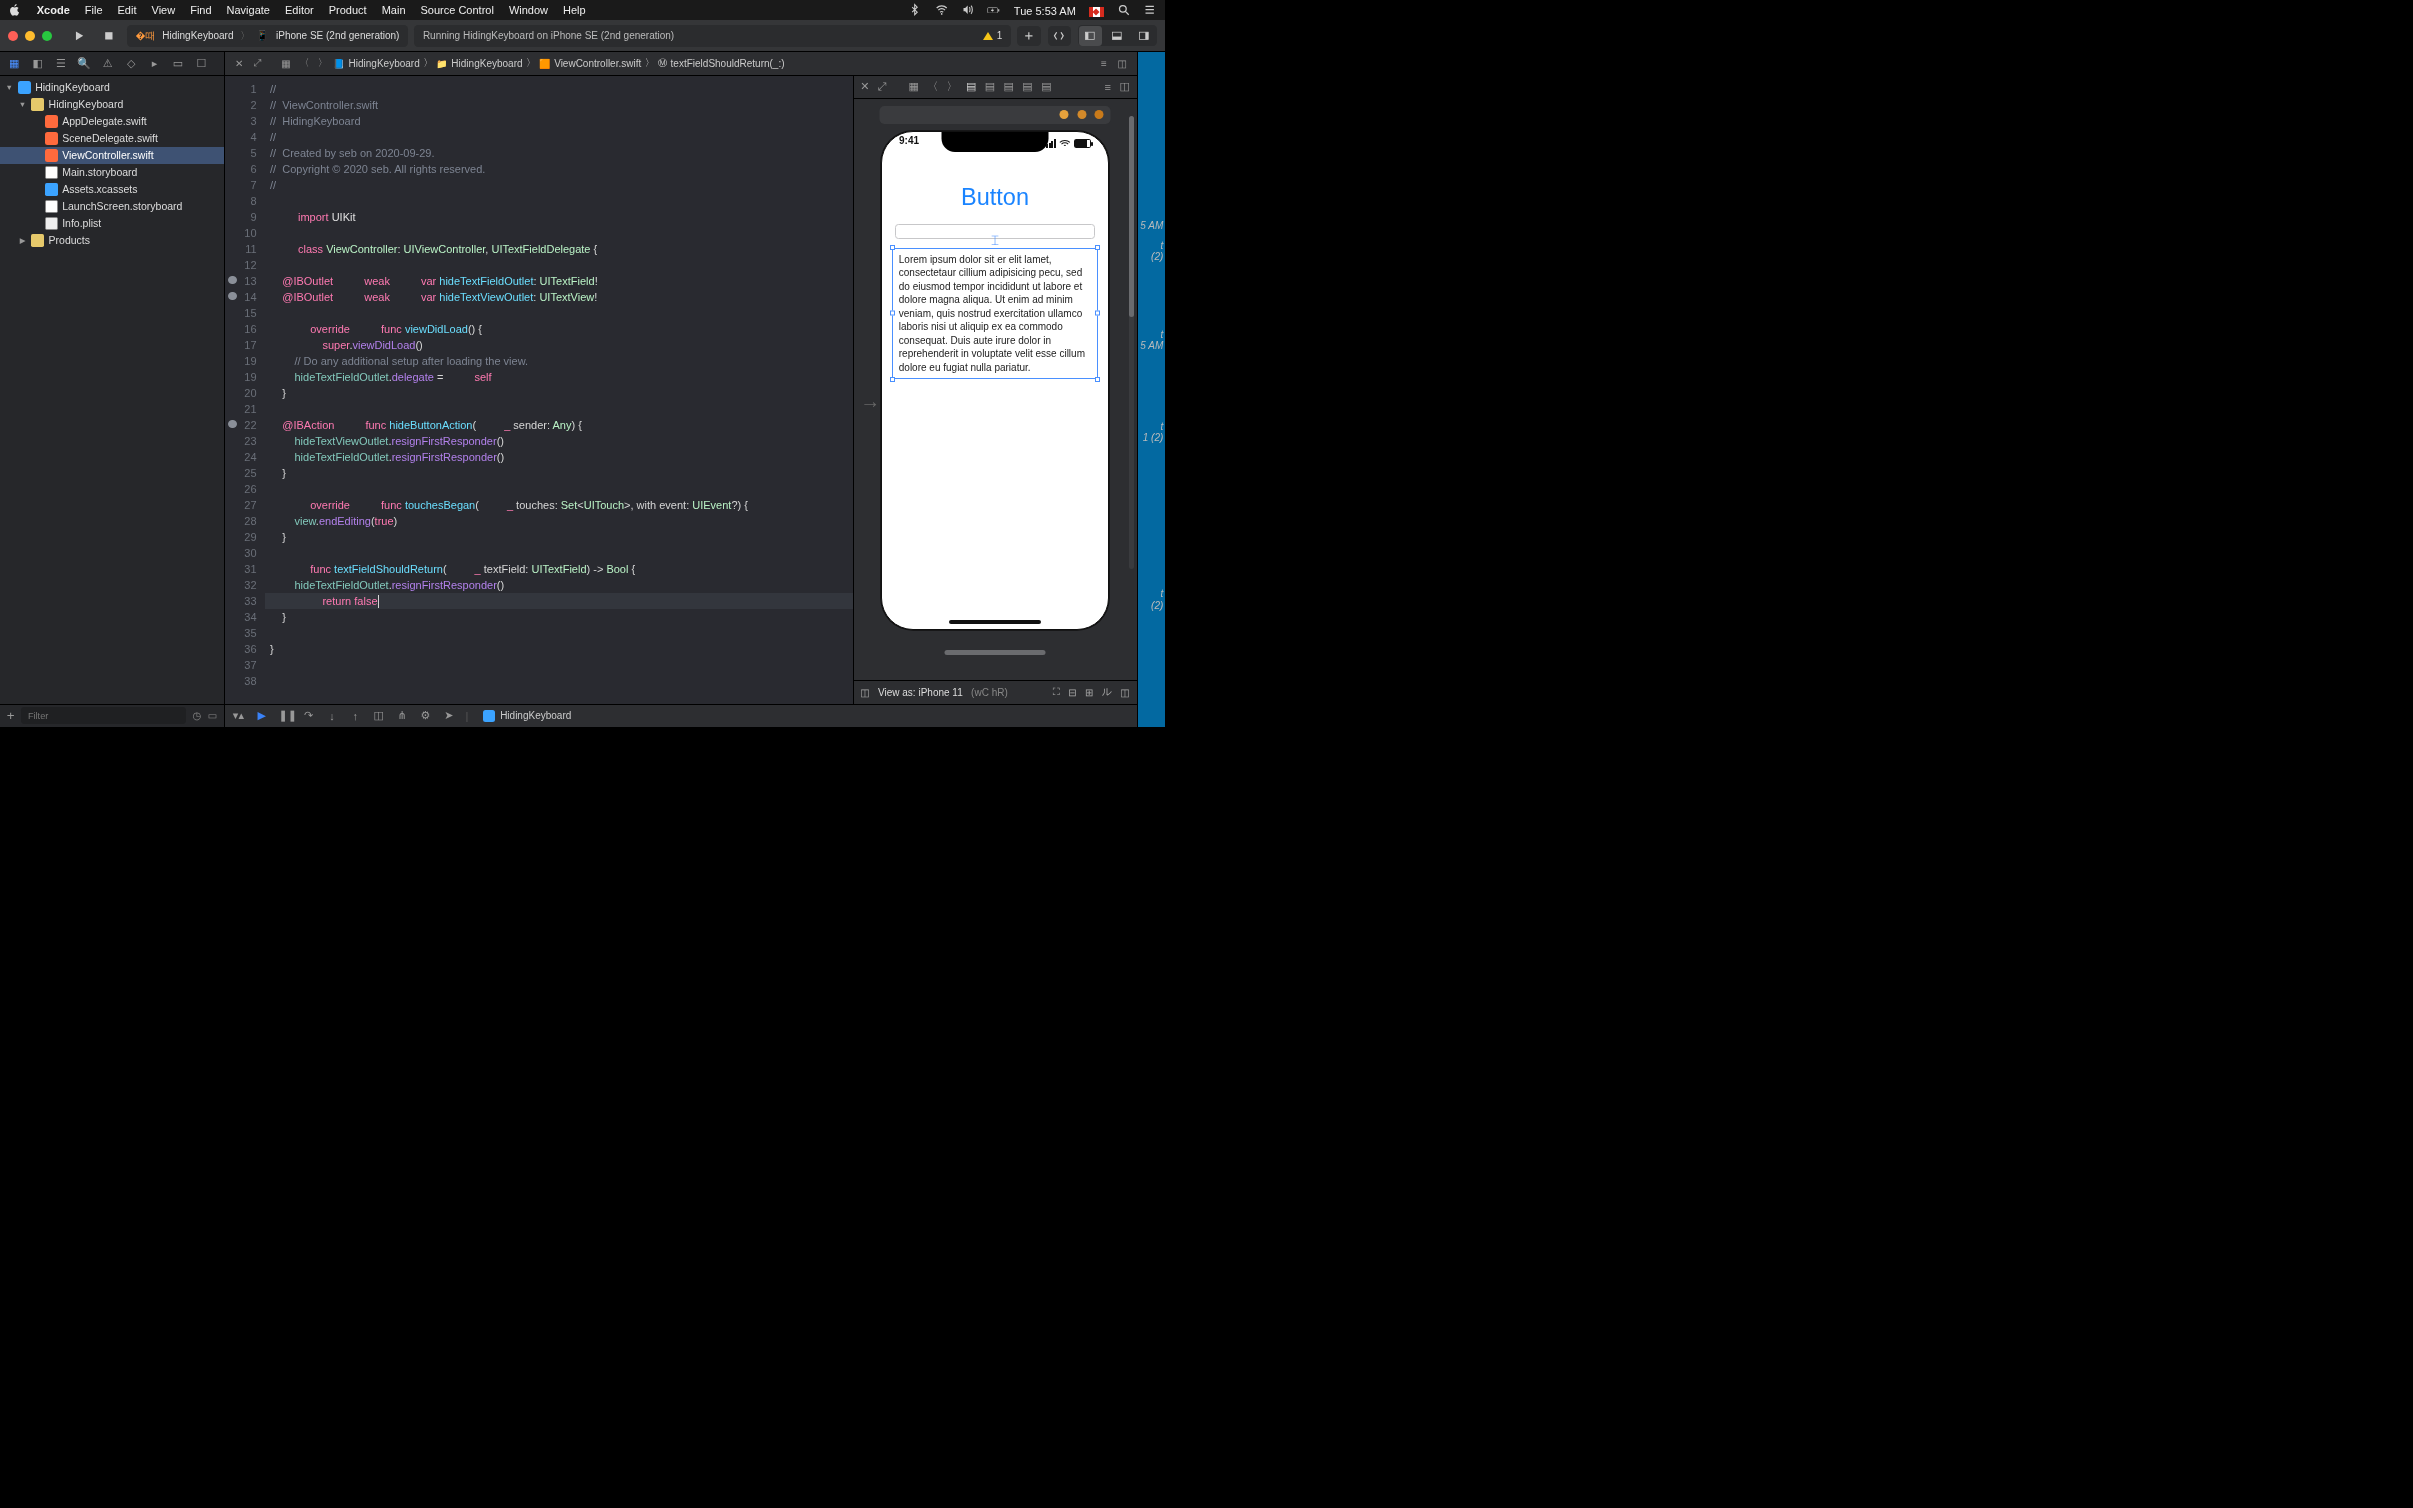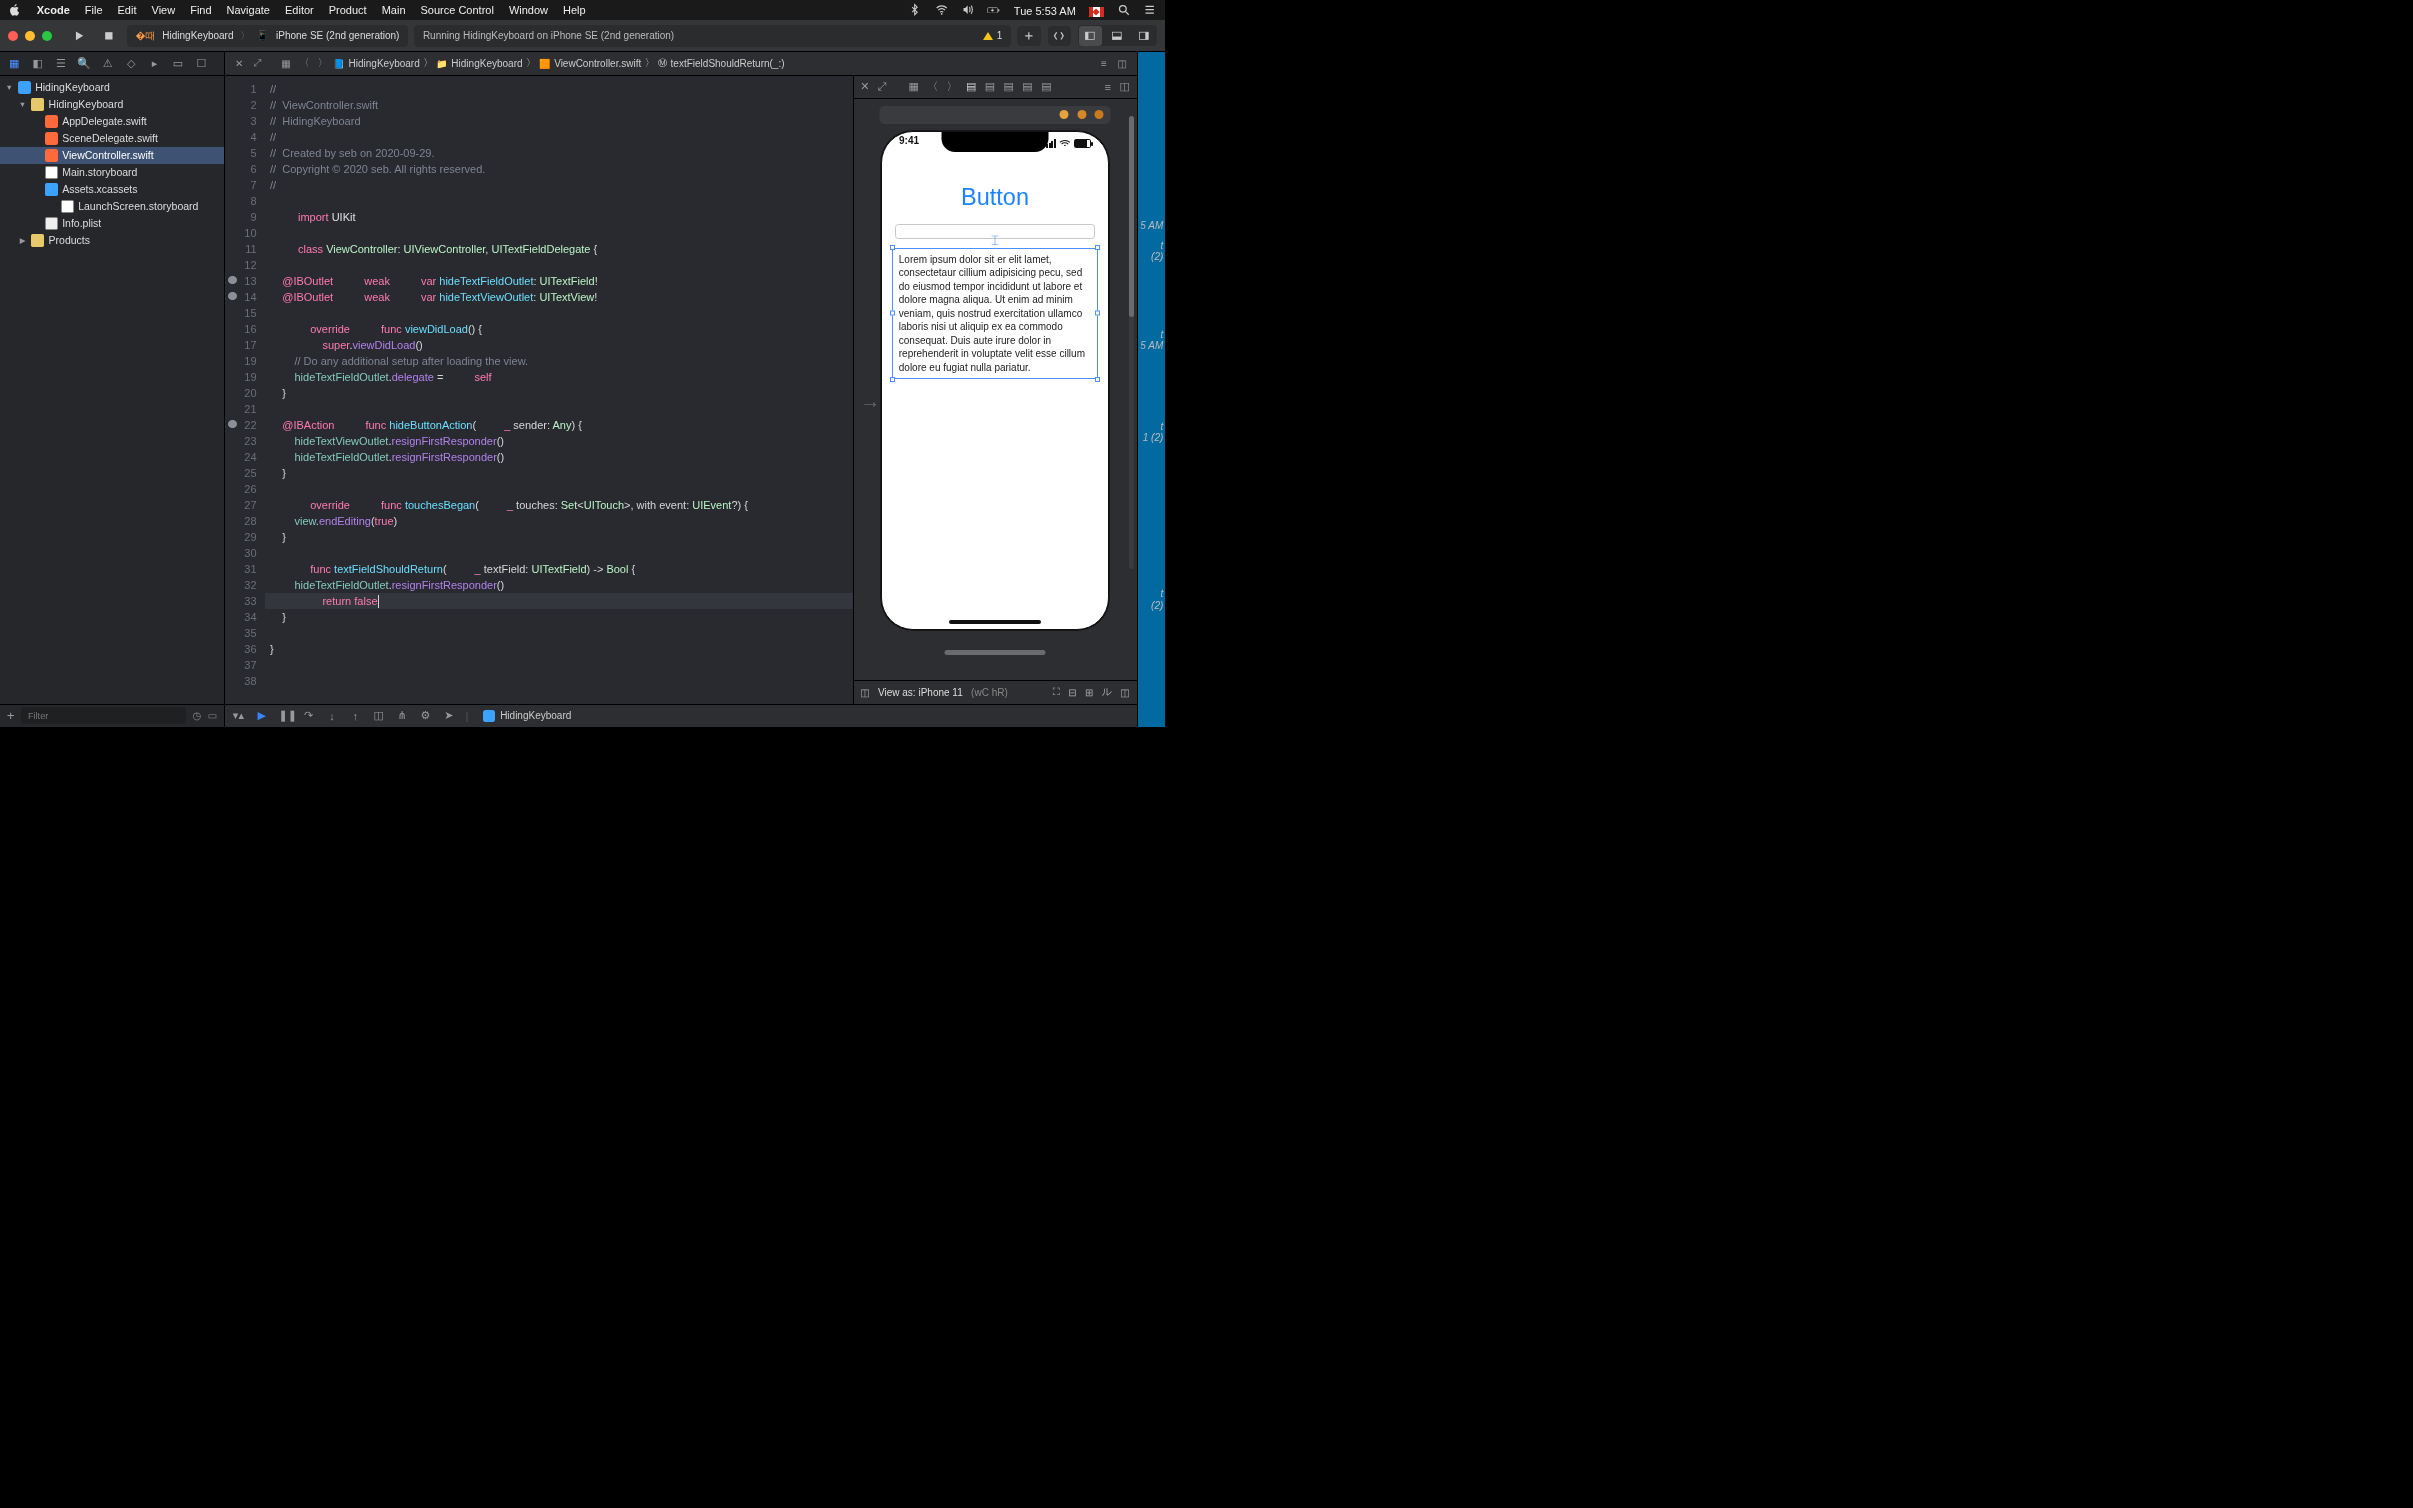--- a/index.html
+++ b/index.html
@@ -303,21 +303,21 @@
         <div class="tree-row" style="padding-left: 32px;">
           <span class="disc"></span>
           <span class="ficon f-story"></span>
           <span class="label">Main.storyboard</span>
         </div>
         <div class="tree-row" style="padding-left: 32px;">
           <span class="disc"></span>
           <span class="ficon f-assets"></span>
           <span class="label">Assets.xcassets</span>
         </div>
-        <div class="tree-row" style="padding-left: 48px;">
+        <div class="tree-row" style="padding-left: 32px;">
           <span class="disc"></span>
           <span class="ficon f-story"></span>
           <span class="label">LaunchScreen.storyboard</span>
         </div>
         <div class="tree-row" style="padding-left: 32px;">
           <span class="disc"></span>
           <span class="ficon f-plist"></span>
           <span class="label">Info.plist</span>
         </div>
         <div class="tree-row" style="padding-left: 18.4px;">

